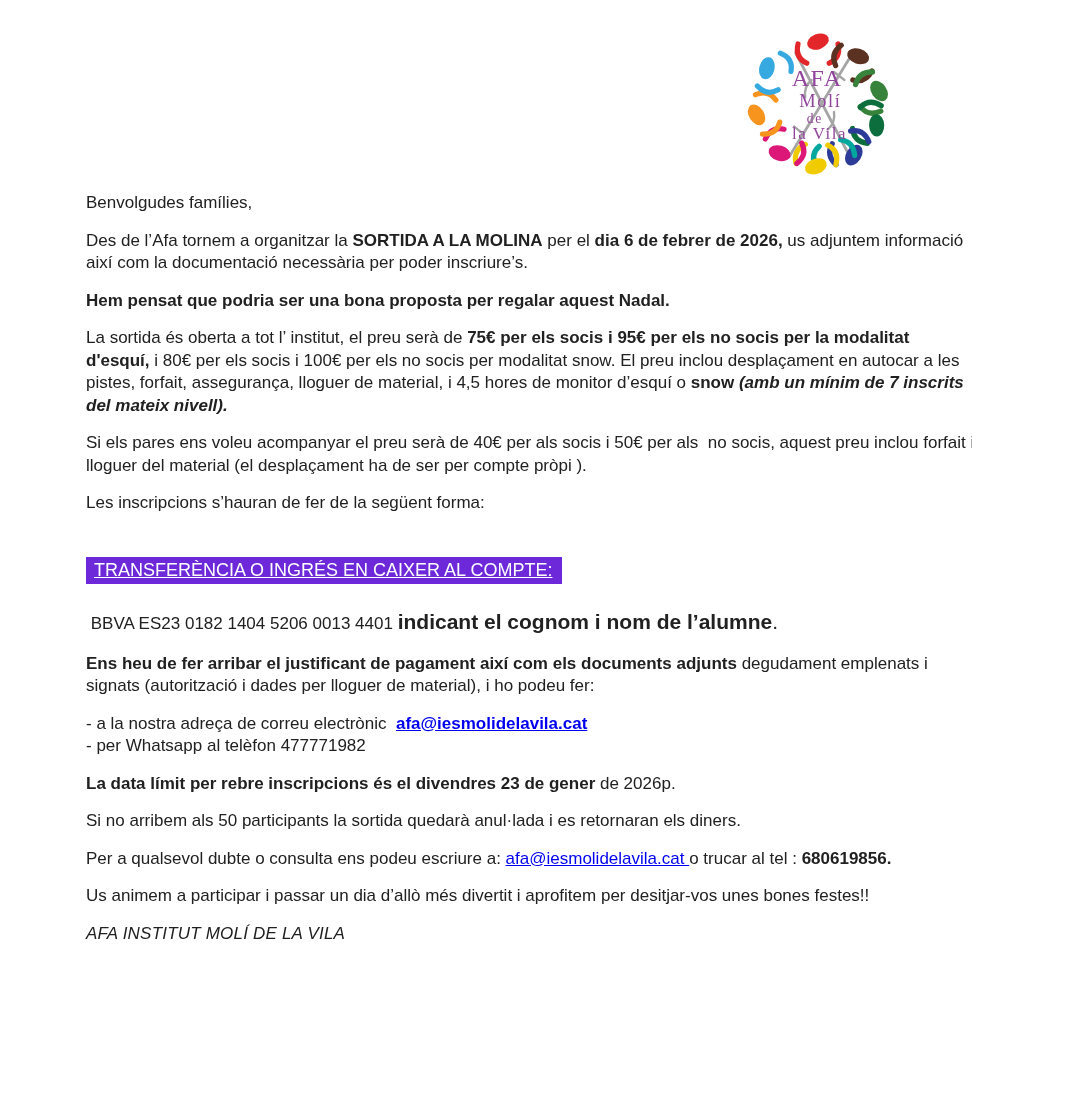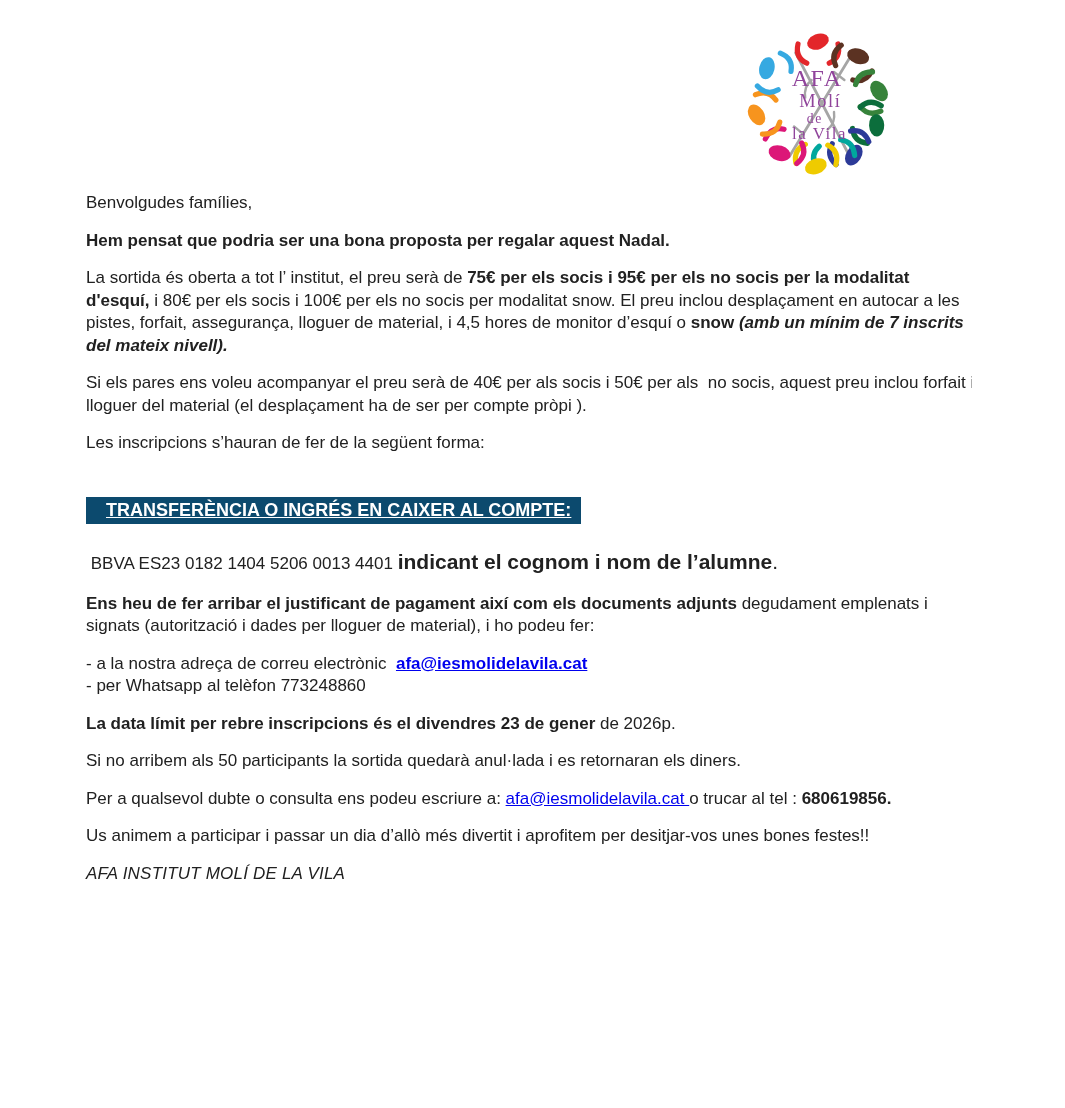--- a/index.html
+++ b/index.html
@@ -34,26 +34,26 @@
   .content p.first { margin-top:0; }
   .content p.no-gap { margin-top:0; }
   b { font-weight:bold; }
   .bi { font-weight:bold; font-style:italic; }
   .transfer-heading {
     margin-top:42px;
     height:27px;
   }
   .transfer-heading .hl {
     display:inline-block;
-    background:#0c4a6e;
+    background:#6d28d9;
     color:#ffffff;
-    font-weight:bold;
+    font-weight:normal;
     font-size:18px;
     line-height:22px;
-    padding:2px 10px 3px 20px;
+    padding:2px 10px 3px 8px;
     text-decoration:underline;
     white-space:pre;
   }
   .account-line {
     margin-top:24px !important;
     line-height:28px !important;
   }
   .big-bold { font-size:21px; font-weight:bold; }
   .big { font-size:21px; }
   a.link, .link {
@@ -141,38 +141,39 @@
       <text class="logo-text" x="103" y="104" font-size="23" fill="#90449B">Molí</text>
       <text class="logo-text" x="96" y="124" font-size="17" fill="#90449B">de</text>
       <text class="logo-text" x="102" y="144" font-size="21" fill="#90449B">la Vila</text>
     </g>
   </svg>
 
   <div class="content">
 
     <p class="first"><span>Benvolgudes famílies,</span></p>
 
+    <p><span>Des de l’Afa tornem a organitzar la </span><b>SORTIDA A LA MOLINA</b><span> per el </span><b>dia 6 de febrer de 2026,</b><span> us adjuntem informació així com la documentació necessària per poder inscriure’s.</span></p>
 
     <p><b>Hem pensat que podria ser una bona proposta per regalar aquest Nadal.</b></p>
 
     <p><span>La sortida és oberta a tot l’ institut, el preu serà de </span><b>75€ per els socis i 95€ per els no socis per la modalitat d'esquí,</b><span> i 80€ per els socis i 100€ per els no socis per modalitat snow. El preu inclou desplaçament en autocar a les pistes, forfait, assegurança, lloguer de material, i 4,5 hores de monitor d’esquí o </span><b>snow </b><span class="bi">(amb un mínim de 7 inscrits del mateix nivell).</span></p>
 
     <p><span>Si els pares ens voleu acompanyar el preu serà de 40€ per als socis i 50€ per als  no socis, aquest preu inclou forfait i lloguer del material (el desplaçament ha de ser per compte pròpi ).</span></p>
 
     <p><span>Les inscripcions s’hauran de fer de la següent forma:</span></p>
 
     <div class="transfer-heading"><span class="hl">TRANSFERÈNCIA O INGRÉS EN CAIXER AL COMPTE:</span></div>
 
     <p class="account-line"><span> BBVA ES23 0182 1404 5206 0013 4401 </span><span class="big-bold">indicant el cognom i nom de l’alumne</span><span class="big">.</span></p>
 
     <p><b>Ens heu de fer arribar el justificant de pagament així com els documents adjunts</b><span> degudament emplenats i signats (autorització i dades per lloguer de material), i ho podeu fer:</span></p>
 
     <p><span>- a la nostra adreça de correu electrònic  </span><a class="link bold">afa@iesmolidelavila.cat</a></p>
 
-    <p class="no-gap"><span>- per Whatsapp al telèfon 773248860</span></p>
+    <p class="no-gap"><span>- per Whatsapp al telèfon 477771982</span></p>
 
     <p><b>La data límit per rebre inscripcions és el divendres 23 de gener</b><span> de 2026p.</span></p>
 
     <p><span>Si no arribem als 50 participants la sortida quedarà anul·lada i es retornaran els diners.</span></p>
 
     <p><span>Per a qualsevol dubte o consulta ens podeu escriure a: </span><a class="link">afa@iesmolidelavila.cat </a><span>o trucar al tel : </span><b>680619856.</b></p>
 
     <p><span>Us animem a participar i passar un dia d’allò més divertit i aprofitem per desitjar-vos unes bones festes!!</span></p>
 
     <p class="sig"><span>AFA INSTITUT MOLÍ DE LA VILA</span></p>

